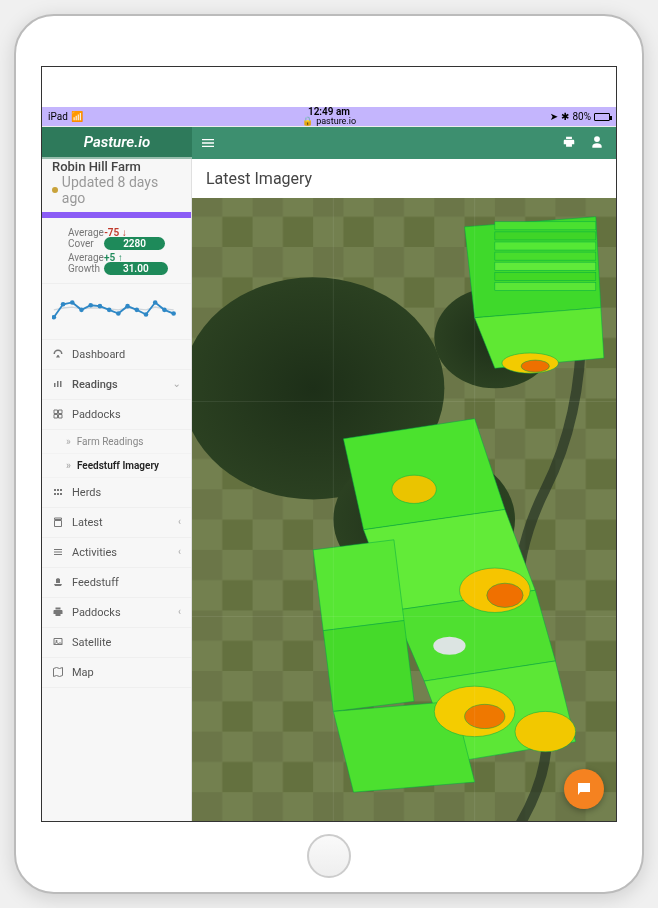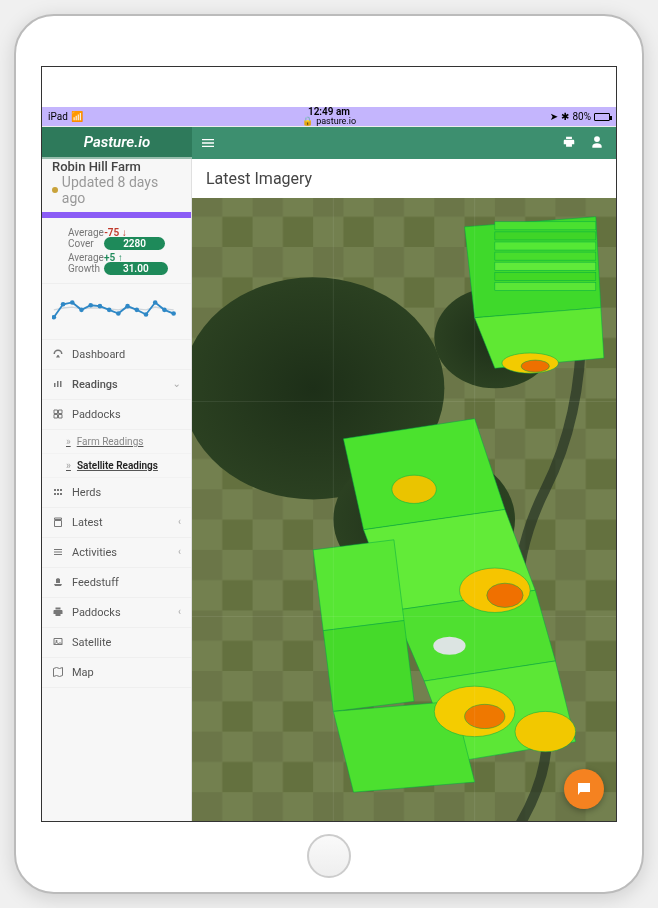--- a/index.html
+++ b/index.html
@@ -133,21 +133,21 @@
   .sparkline svg { width:100%; height:36px;}
   .nav-list { list-style:none; }
   .nav-item {
     display:flex; align-items:flex-start; padding:8px 10px; gap:8px; cursor:pointer;
     border-bottom:1px solid #efefef; color:#555;
   }
   .nav-item.expanded { font-weight:500;}
   .nav-item .chev { margin-left:auto; color:#aaa; font-size:10px;}
   .nav-icon { width:12px; height:12px; display:flex; align-items:center; justify-content:center; color:#777;}
   .nav-icon svg{width:12px;height:12px;fill:#777;}
-  .sub-list { list-style:none;text-decoration:underline; }
+  .sub-list { list-style:none; }
   .sub-item {
     display:flex; align-items:center; padding:6px 10px 6px 24px; gap:6px; font-size:10px; color:#888; cursor:pointer;
     border-bottom:1px solid #f2f2f2;
   }
   .sub-item.active { color:#222; font-weight:600;}
   .sub-item::before{content:"\00bb"; color:#aaa;}
   
   .main-panel {
     flex:1;
     display:flex;
@@ -301,21 +301,21 @@
                   <path d="M4 4h7v7H4zM13 4h7v7h-7zM4 13h7v7H4zM13 13h7v7h-7z" fill="none" stroke="#777" stroke-width="2"></path>
                 </svg>
               </span>
             <span>Paddocks</span>
           </li>
           <ul class="sub-list">
             <li class="sub-item">
               <span>Farm Readings</span>
             </li>
             <li class="sub-item active">
-              <span>Satellite Readings</span>
+              <span>Feedstuff Imagery</span>
             </li>
           </ul>
           <li class="nav-item">
             <span class="nav-icon">
                 <svg viewBox="0 0 24 24">
                   <path d="M4 6h4v4H4zM10 6h4v4h-4zM16 6h4v4h-4zM4 14h4v4H4zM10 14h4v4h-4zM16 14h4v4h-4z"></path>
                 </svg>
               </span>
             <span>Herds</span>
           </li>

